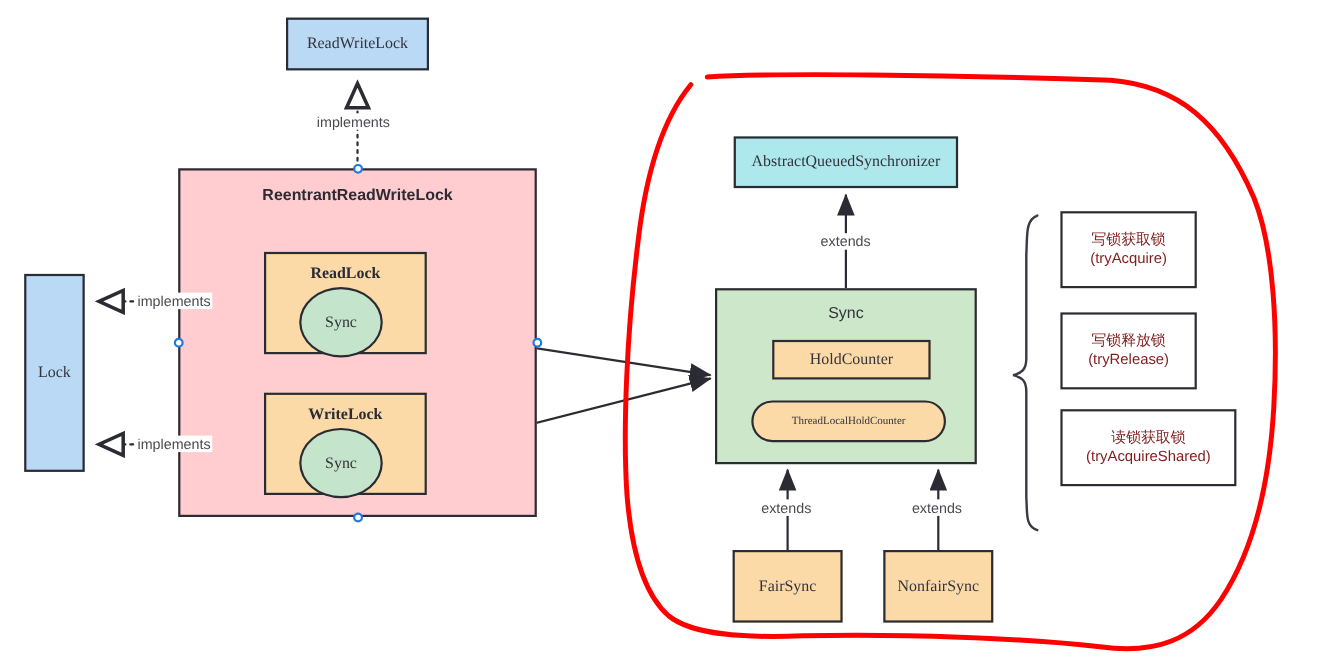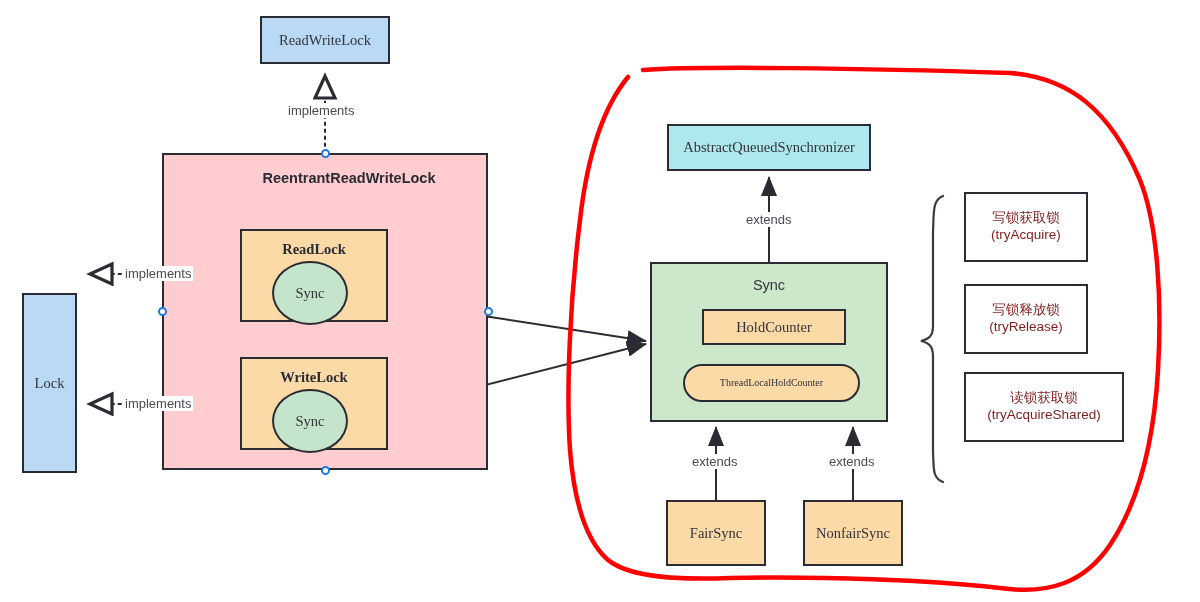--- a/index.html
+++ b/index.html
@@ -30,29 +30,29 @@
     font-family: Liberation Serif, serif;
   }
 
   
   #read-write-lock {
     left: 260px; top: 16px; width: 130px; height: 48px;
     background: #bad9f5; font-size: 14.5px;
   }
   #lock-interface {
     left: 22px; top: 249px; width: 55px; height: 180px;
-    background: #bad9f5; font-size: 14.5px; margin-top: 44px;
+    background: #bad9f5; font-size: 14.5px;
   }
   #rrwl-container {
     left: 162px; top: 153px; width: 326px; height: 317px;
     background: #ffccd0; font-size: 14.5px;
   }
   #rrwl-title {
     position: absolute; left: 162px; top: 170px; width: 326px;
-    text-align: center; font-size: 14.5px; font-weight: bold; color: #2b2b33; padding-left: 24px;
+    text-align: center; font-size: 14.5px; font-weight: bold; color: #2b2b33;
   }
   #read-lock {
     left: 240px; top: 229px; width: 148px; height: 93px;
     background: #fbdaa8; font-size: 14.5px;
   }
   #write-lock {
     left: 240px; top: 357px; width: 148px; height: 93px;
     background: #fbdaa8; font-size: 14.5px;
   }
   .sublabel {

